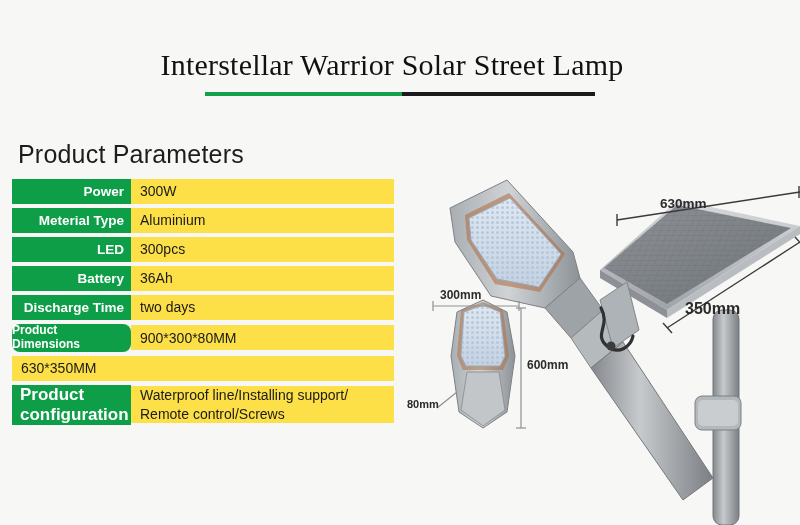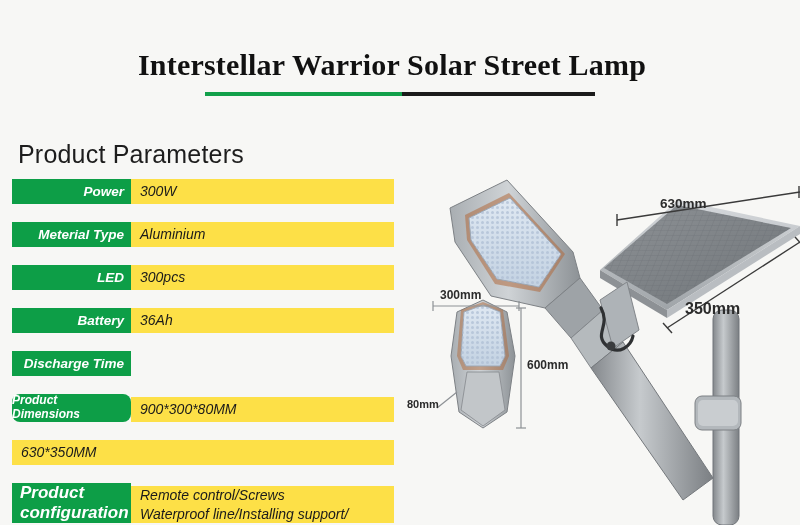--- a/index.html
+++ b/index.html
@@ -9,37 +9,37 @@
     font-family:"Liberation Sans",sans-serif;
     overflow:hidden;position:relative;
   }
   #page{position:absolute;inset:0;}
 
   
   .title{
     position:absolute;left:0;top:48px;width:784px;
     text-align:center;
     font-family:"Liberation Serif",serif;
-    font-weight:bold;font-size:30px;color:#111;
+    font-weight:normal;font-size:30px;color:#111;
     letter-spacing:.2px;
   }
   .title-rule{position:absolute;left:205px;top:92px;width:390px;height:4px;display:flex;}
   .title-rule .seg-green{width:197px;height:100%;background:#12a04a;}
   .title-rule .seg-dark{width:193px;height:100%;background:#1b1b1b;}
 
   
   .section-heading{
     position:absolute;left:18px;top:140px;
     font-size:25px;color:#1d1d1d;font-weight:400;
     letter-spacing:.2px;
   }
 
   
   .param-table{position:absolute;left:12px;top:179px;width:382px;}
-  .param-row{display:flex;align-items:flex-end;margin-bottom:18px;font-style:italic;}
+  .param-row{display:flex;align-items:center;margin-bottom:4px;}
   .param-label{
     width:119px;flex:0 0 119px;
     background:#0d9e47;color:#fff;
     font-size:13.5px;font-weight:bold;
     display:flex;align-items:center;justify-content:flex-end;
     padding-right:7px;box-sizing:border-box;
     min-height:25px;line-height:1.15;
   }
   .param-label.small{font-size:12px;border-radius:8px;}
   .param-label.two-line{
@@ -107,20 +107,23 @@
 
     <div class="param-row">
       <div class="param-label">Battery</div>
       <div class="param-value">
           <span>36Ah</span>
         </div>
     </div>
 
     <div class="param-row">
       <div class="param-label">Discharge Time</div>
+      <div class="param-value">
+          <span>two days</span>
+        </div>
     </div>
 
     <div class="param-row">
       <div class="param-label small">Product Dimensions</div>
       <div class="param-value">
           <span>900*300*80MM</span>
         </div>
     </div>
 
     <div class="param-row">
@@ -129,22 +132,22 @@
         </div>
     </div>
 
 
     <div class="param-row">
       <div class="param-label two-line">
         <span>Product</span>
         <span>configuration</span>
       </div>
       <div class="param-value">
+        <span>Waterproof line/Installing support/</span>
         <span>Remote control/Screws</span>
-        <span>Waterproof line/Installing support/</span>
       </div>
     </div>
 
   </div>
 
   <div class="illustration">
     <svg width="405" height="365" viewBox="0 0 405 365">
       <defs>
         <linearGradient id="gPanelTop" x1="0" y1="0" x2="1" y2="1">
           <stop offset="0" stop-color="#8e9296"></stop>

